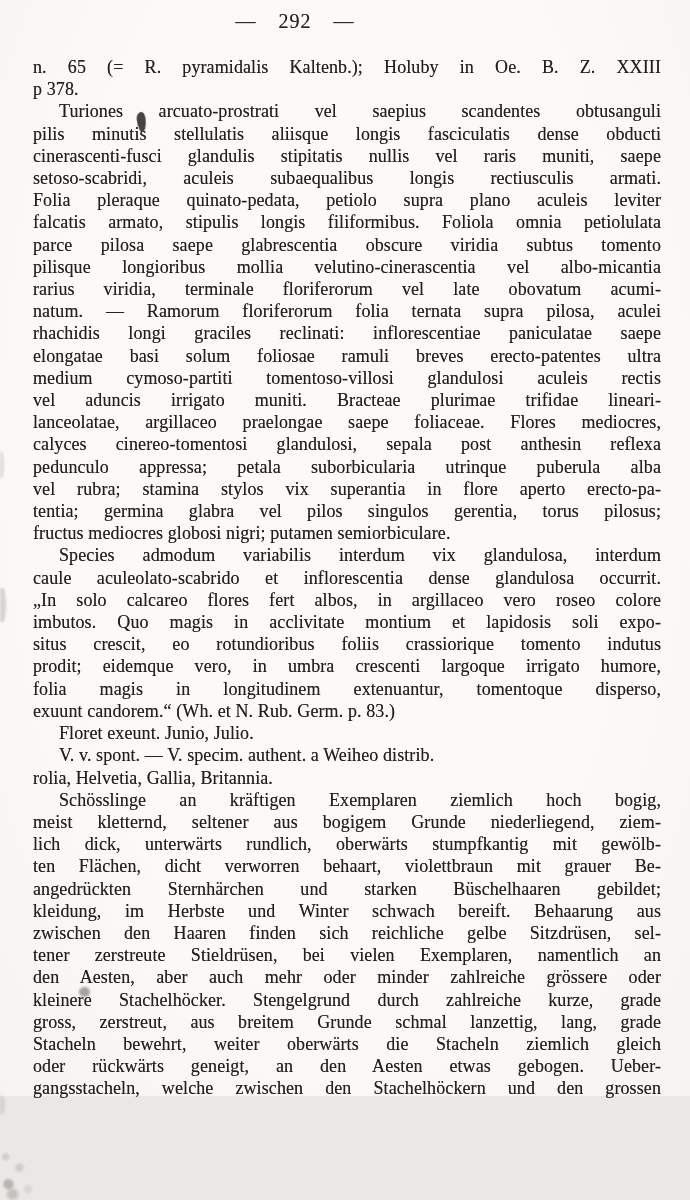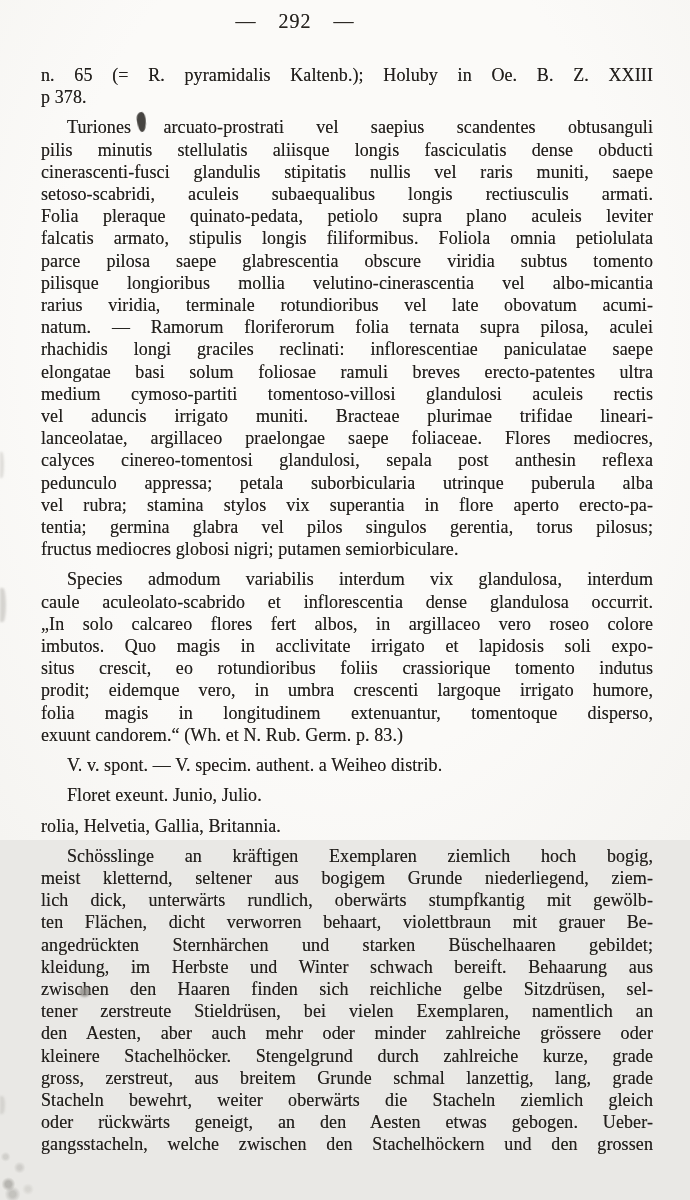--- a/index.html
+++ b/index.html
@@ -1,20 +1,20 @@
 <!DOCTYPE html>
 <html><head>
 <meta charset="utf-8">
 <style>
   html, body { margin:0; padding:0; }
   body { width:690px; height:1200px; overflow:hidden; background:#e9e8e5; }
 
   .page {
     position:relative;
-    width:690px; height:840px;
+    width:690px; height:1096px;
     background:
       radial-gradient(ellipse at 50% 40%, #fbfaf8 60%, #f5f4f1 100%);
     font-family:"Liberation Serif", "DejaVu Serif", serif;
     color:#221f1c;
   }
 
   .page-header {
     position:absolute;
     top:10px; left:33px; width:628px;
     text-align:center;
@@ -28,21 +28,21 @@
 
   .page-text {
     position:absolute;
     top:56px; left:33px; width:628px;
     font-size:18px;
     line-height:22.2px;
     letter-spacing:.1px;
     text-shadow:0 0 .55px rgba(32,29,25,.6);
   }
 
-  .para { margin:8px; }
+  .para { margin:0; }
   .line {
     text-align:justify;
     text-align-last:justify;
     white-space:normal;
   }
   .line.lastline { text-align-last:left;font-family:Liberation Serif, serif; }
   .line.indent { text-indent:26px; }
 
   
   .artifact { position:absolute; pointer-events:none; }
@@ -92,48 +92,48 @@
       </div>
       <div class="para">
         <div class="line indent">Turiones arcuato-prostrati vel saepius scandentes obtusanguli</div>
         <div class="line">pilis minutis stellulatis aliisque longis fasciculatis dense obducti</div>
         <div class="line">cinerascenti-fusci glandulis stipitatis nullis vel raris muniti, saepe</div>
         <div class="line">setoso-scabridi, aculeis subaequalibus longis rectiusculis armati.</div>
         <div class="line">Folia pleraque quinato-pedata, petiolo supra plano aculeis leviter</div>
         <div class="line">falcatis armato, stipulis longis filiformibus. Foliola omnia petiolulata</div>
         <div class="line">parce pilosa saepe glabrescentia obscure viridia subtus tomento</div>
         <div class="line">pilisque longioribus mollia velutino-cinerascentia vel albo-micantia</div>
-        <div class="line">rarius viridia, terminale rotundioribus vel late obovatum acumi-</div>
+        <div class="line">rarius viridia, terminale floriferorum vel late obovatum acumi-</div>
         <div class="line">natum. — Ramorum floriferorum folia ternata supra pilosa, aculei</div>
         <div class="line">rhachidis longi graciles reclinati: inflorescentiae paniculatae saepe</div>
         <div class="line">elongatae basi solum foliosae ramuli breves erecto-patentes ultra</div>
         <div class="line">medium cymoso-partiti tomentoso-villosi glandulosi aculeis rectis</div>
         <div class="line">vel aduncis irrigato muniti. Bracteae plurimae trifidae lineari-</div>
         <div class="line">lanceolatae, argillaceo praelongae saepe foliaceae. Flores mediocres,</div>
         <div class="line">calyces cinereo-tomentosi glandulosi, sepala post anthesin reflexa</div>
         <div class="line">pedunculo appressa; petala suborbicularia utrinque puberula alba</div>
         <div class="line">vel rubra; stamina stylos vix superantia in flore aperto erecto-pa-</div>
         <div class="line">tentia; germina glabra vel pilos singulos gerentia, torus pilosus;</div>
         <div class="line lastline">fructus mediocres globosi nigri; putamen semiorbiculare.</div>
       </div>
       <div class="para">
         <div class="line indent">Species admodum variabilis interdum vix glandulosa, interdum</div>
         <div class="line">caule aculeolato-scabrido et inflorescentia dense glandulosa occurrit.</div>
         <div class="line">„In solo calcareo flores fert albos, in argillaceo vero roseo colore</div>
-        <div class="line">imbutos. Quo magis in acclivitate irrigato et lapidosis soli expo-</div>
+        <div class="line">imbutos. Quo magis in acclivitate montium et lapidosis soli expo-</div>
         <div class="line">situs crescit, eo rotundioribus foliis crassiorique tomento indutus</div>
         <div class="line">prodit; eidemque vero, in umbra crescenti largoque irrigato humore,</div>
         <div class="line">folia magis in longitudinem extenuantur, tomentoque disperso,</div>
         <div class="line lastline">exuunt candorem.“ (Wh. et N. Rub. Germ. p. 83.)</div>
       </div>
       <div class="para">
-        <div class="line indent lastline">V. v. spont. — V. specim. authent. a Weiheo distrib.</div>
+        <div class="line indent lastline">Floret exeunt. Junio, Julio.</div>
       </div>
       <div class="para">
-        <div class="line indent lastline">Floret exeunt. Junio, Julio.</div>
+        <div class="line indent lastline">V. v. spont. — V. specim. authent. a Weiheo distrib.</div>
       </div>
       <div class="para">
         <div class="line lastline">rolia, Helvetia, Gallia, Britannia.</div>
       </div>
       <div class="para">
         <div class="line indent">Schösslinge an kräftigen Exemplaren ziemlich hoch bogig,</div>
         <div class="line">meist kletternd, seltener aus bogigem Grunde niederliegend, ziem-</div>
         <div class="line">lich dick, unterwärts rundlich, oberwärts stumpfkantig mit gewölb-</div>
         <div class="line">ten Flächen, dicht verworren behaart, violettbraun mit grauer Be-</div>
         <div class="line">angedrückten Sternhärchen und starken Büschelhaaren gebildet;</div>

